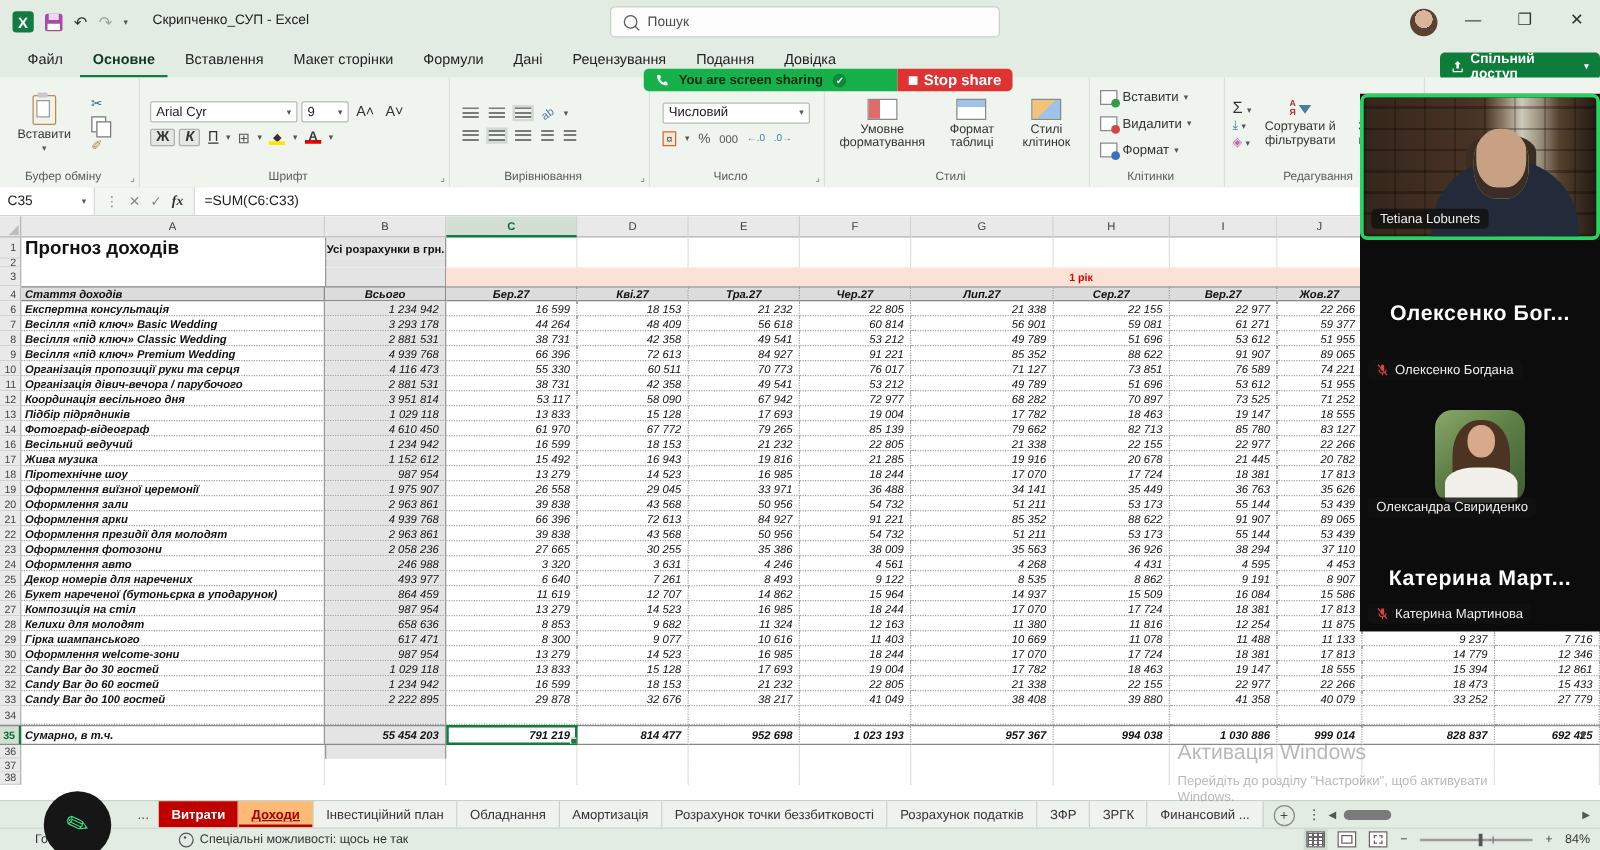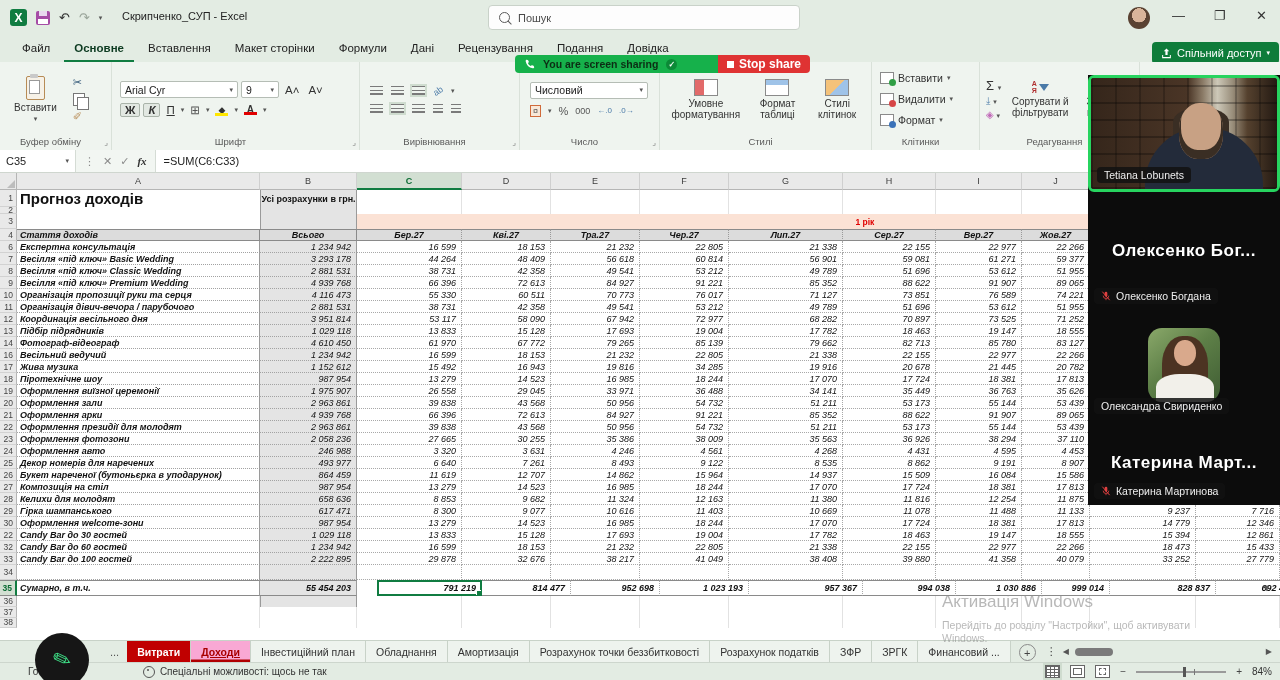--- a/index.html
+++ b/index.html
@@ -29,21 +29,21 @@
   .tb-avatar{position:absolute;left:1128px;top:7px;width:22px;height:22px;border-radius:50%;
              background:radial-gradient(circle at 50% 38%,#d9b49a 0 40%,#5a4232 41% 100%);}
   .winctl{position:absolute;top:8px;font-size:13px;color:#333;}
 
   
   .menubar{position:absolute;left:0;top:36px;width:1280px;height:26px;background:#e3ece3;
            display:flex;align-items:flex-end;padding-left:12px;gap:4px;box-sizing:border-box;}
   .mtab{font-size:11.5px;color:#222;padding:4px 10px 6px;border-bottom:2.5px solid transparent;}
   .mtab.active{font-weight:bold;border-bottom-color:#107c41;color:#0d3b21;}
   .sharebtn{position:absolute;left:1152px;top:42px;height:22px;background:#0e7c3a;border-radius:4px;
-            color:#fff;font-size:11px;display:flex;align-items:center;gap:5px;padding:0 9px;}
+            color:#fff;font-size:11px;display:flex;align-items:center;gap:5px;padding:0 9px;font-weight:bold;}
 
   
   .banner{position:absolute;left:515px;top:55px;height:18px;display:flex;z-index:60;}
   .banner .greenpart{background:#16b14b;border-radius:4px 0 0 4px;display:flex;align-items:center;
        gap:8px;padding:0 10px;font-size:10.5px;font-weight:bold;color:#0c2d14;width:183px;}
   .badge-check{width:11px;height:11px;border-radius:50%;background:#0c8a37;color:#fff;font-size:8px;
        display:flex;align-items:center;justify-content:center;}
   .stopshare{background:#df3333;color:#fff;font-size:12px;font-weight:bold;display:flex;
        align-items:center;gap:5px;padding:0 9px;border-radius:0 4px 4px 0;}
   .stop-sq{width:7px;height:7px;background:#fff;}
@@ -141,21 +141,21 @@
   .watermark .w2{font-size:10.5px;margin-top:7px;line-height:13px;}
   .scrolldown{position:absolute;left:1262px;top:583px;font-size:9px;color:#555;z-index:21;}
 
   
   .tabbar{position:absolute;left:0;top:640px;width:1280px;height:22px;background:#e3ece3;
       display:flex;align-items:stretch;border-top:1px solid #c8d2c8;box-sizing:border-box;}
   .tab-ell{display:flex;align-items:center;padding:0 8px 0 110px;font-size:11px;color:#555;}
   .stab{display:flex;align-items:center;padding:0 10px;font-size:10.5px;color:#333;
       border-right:1px solid #c8d2c8;background:#eef3ee;}
   .stab.red{background:#c00000;color:#fff;font-weight:bold;}
-  .stab.active-red{background:#f9a8d4;color:#a80000;font-weight:bold;
+  .stab.active-red{background:#fdba74;color:#a80000;font-weight:bold;
       box-shadow:inset 0 -2.5px 0 #b00000;text-decoration:underline;}
   .addsheet{width:15px;height:15px;border:1px solid #8a8a8a;border-radius:50%;display:flex;
       align-items:center;justify-content:center;font-size:11px;color:#444;margin:3px 4px 0 8px;}
   .tabmore{display:flex;align-items:center;font-size:11px;color:#444;padding:0 6px;}
   .hscroll{display:flex;align-items:center;gap:6px;flex:1;padding-right:8px;}
   .hthumb{width:38px;height:8px;background:#7a7a7a;border-radius:4px;}
   .htrack{flex:1;}
   .arrowbtn{font-size:8px;color:#555;}
 
   
@@ -665,21 +665,21 @@
         <div class="c v" style="min-width: 106px; width: 106px;"></div>
         <div class="c v" style="min-width: 84px; width: 84px;"></div>
       </div>
       <div class="grow" style="height: 12px;">
         <div class="c gut" style="min-width: 17px; width: 17px;">17</div>
         <div class="c lab" style="min-width: 243px; width: 243px;">Жива музика</div>
         <div class="c tot" style="min-width: 97px; width: 97px;">1 152 612</div>
         <div class="c v" style="min-width: 105px; width: 105px;">15 492</div>
         <div class="c v" style="min-width: 89px; width: 89px;">16 943</div>
         <div class="c v" style="min-width: 89px; width: 89px;">19 816</div>
-        <div class="c v" style="min-width: 89px; width: 89px;">34 285</div>
+        <div class="c v" style="min-width: 89px; width: 89px;">21 285</div>
         <div class="c v" style="min-width: 114px; width: 114px;">19 916</div>
         <div class="c v" style="min-width: 93px; width: 93px;">20 678</div>
         <div class="c v" style="min-width: 86px; width: 86px;">21 445</div>
         <div class="c v" style="min-width: 68px; width: 68px;">20 782</div>
         <div class="c v" style="min-width: 106px; width: 106px;"></div>
         <div class="c v" style="min-width: 84px; width: 84px;"></div>
       </div>
       <div class="grow" style="height: 12px;">
         <div class="c gut" style="min-width: 17px; width: 17px;">18</div>
         <div class="c lab" style="min-width: 243px; width: 243px;">Піротехнічне шоу</div>
@@ -932,21 +932,21 @@
         <div class="c v" style="min-width: 93px; width: 93px;"></div>
         <div class="c v" style="min-width: 86px; width: 86px;"></div>
         <div class="c v" style="min-width: 68px; width: 68px;"></div>
         <div class="c v" style="min-width: 106px; width: 106px;"></div>
         <div class="c v" style="min-width: 84px; width: 84px;"></div>
       </div>
       <div class="grow sumrow" style="height: 16px;">
         <div class="c gut sel" style="min-width: 17px; width: 17px;">35</div>
         <div class="c lab" style="min-width: 243px; width: 243px;">Сумарно, в т.ч.</div>
         <div class="c tot" style="min-width: 97px; width: 97px;">55 454 203</div>
-        <div class="c v selcell" style="min-width: 105px; width: 105px; margin-left: 20px;">791 219<span class="handle"></span></div>
+        <div class="c v selcell" style="min-width: 105px; width: 105px;">791 219<span class="handle"></span></div>
         <div class="c v" style="min-width: 89px; width: 89px;">814 477</div>
         <div class="c v" style="min-width: 89px; width: 89px;">952 698</div>
         <div class="c v" style="min-width: 89px; width: 89px;">1 023 193</div>
         <div class="c v" style="min-width: 114px; width: 114px;">957 367</div>
         <div class="c v" style="min-width: 93px; width: 93px;">994 038</div>
         <div class="c v" style="min-width: 86px; width: 86px;">1 030 886</div>
         <div class="c v" style="min-width: 68px; width: 68px;">999 014</div>
         <div class="c v" style="min-width: 106px; width: 106px;">828 837</div>
         <div class="c v" style="min-width: 84px; width: 84px;">692 425</div>
       </div>

